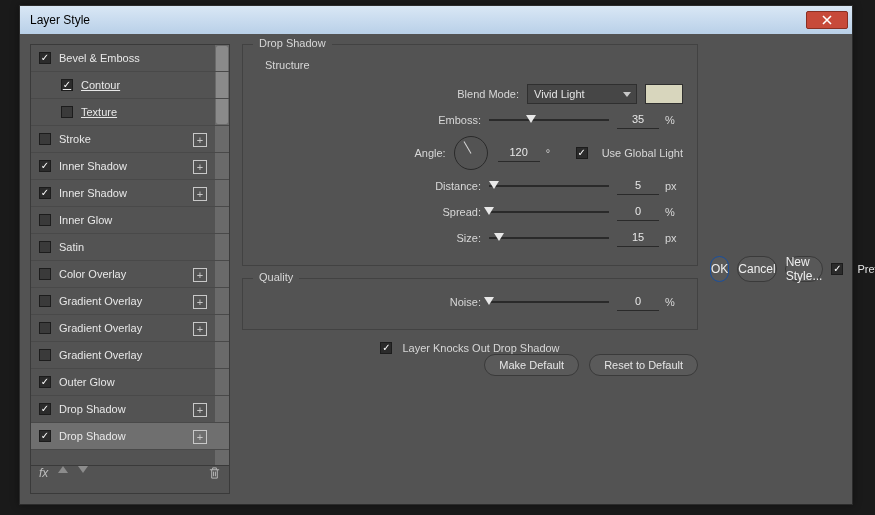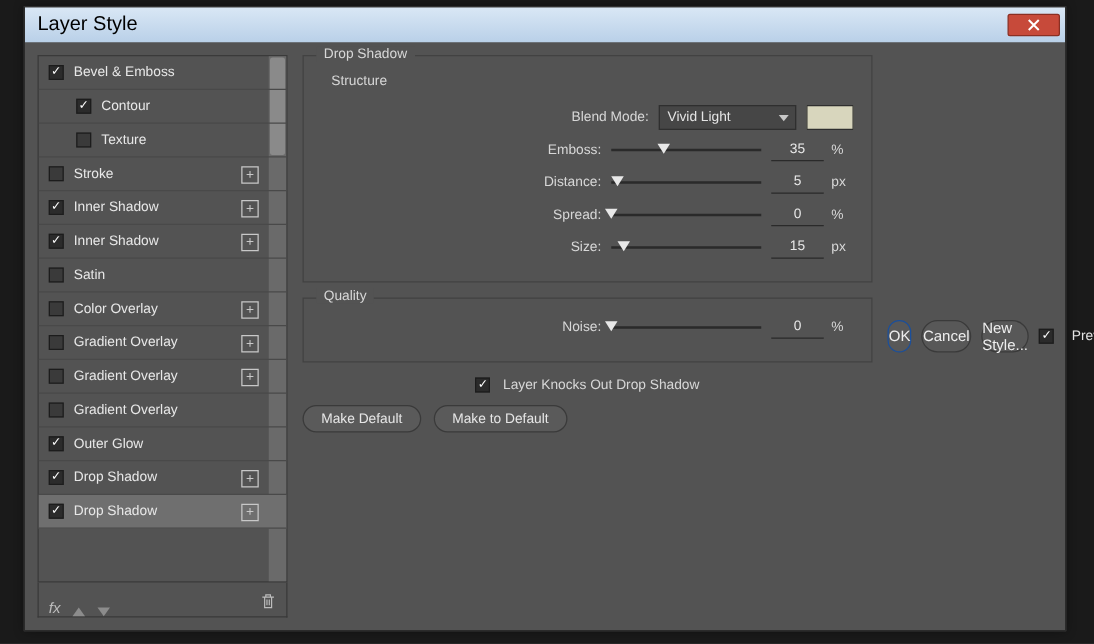--- a/index.html
+++ b/index.html
@@ -1,34 +1,34 @@
 <!DOCTYPE html>
 <html><head>
 <meta charset="utf-8">
 <style>
 * { box-sizing: border-box; margin: 0; padding: 0; font-family: "Segoe UI", Tahoma, sans-serif; }
 body { background: #1a1a1a; width: 875px; height: 515px; overflow: hidden; }
 .window { position: absolute; top: 5px; left: 19px; width: 834px; height: 500px; background: #535353; border: 1px solid #2b2b2b; box-shadow: 0 0 8px rgba(0,0,0,.4); }
-.titlebar { height: 28px; background: linear-gradient(#d9e7f5,#b9d0e8); display: flex; align-items: center; padding: 0 4px 0 10px; font-size: 16px; color: #000; }
+.titlebar { height: 28px; background: linear-gradient(#d9e7f5,#b9d0e8); display: flex; align-items: center; padding: 0 4px 0 10px; font-size: 12px; color: #000; }
 .titlebar .spacer { flex: 1; }
 .closebtn { width: 42px; height: 18px; background: #c74a3a; border: 1px solid #8a2f23; border-radius: 2px; display: flex; align-items: center; justify-content: center; }
 .closebtn svg { width: 10px; height: 10px; }
 .body { position: absolute; top: 28px; left: 0; right: 0; bottom: 0; background: #535353; padding: 10px; display: flex; gap: 12px; }
 .leftcol { width: 200px; display: flex; flex-direction: column; }
 .styles-list { flex: 1; background: #535353; border: 1px solid #3a3a3a; position: relative; }
 .scrollgutter { position: absolute; right: 0; top: 0; bottom: 0; width: 14px; background: #6a6a6a; }
 .scrollthumb { position: absolute; right: 1px; top: 1px; width: 12px; height: 78px; background: #8a8a8a; border-radius: 2px; }
 .style-row { height: 27px; display: flex; align-items: center; padding: 0 20px 0 8px; border-bottom: 1px solid #494949; font-size: 11px; color: #e8e8e8; position: relative; }
-.style-row.indent { padding-left: 30px; }
+.style-row.indent { padding-left: 30px; text-decoration: underline; }
 .style-row.sel { background: #6f6f6f; }
 .chk { width: 12px; height: 12px; border: 1px solid #1c1c1c; background: #3a3a3a; margin-right: 8px; display: flex; align-items: center; justify-content: center; flex-shrink: 0; }
 .chk.on { background: #2b2b2b; }
 .chk.on::after { content: "✓"; color: #fff; font-size: 10px; line-height: 1; }
 .add-icon { position: absolute; right: 22px; top: 7px; width: 14px; height: 14px; border: 1px solid #c8c8c8; display: flex; align-items: center; justify-content: center; color: #c8c8c8; font-size: 11px; line-height: 1; }
-.list-footer { height: 28px; border: 1px solid #3a3a3a; border-top: none; display: flex; align-items: flex-end; padding: 0 8px; gap: 10px; color: #bdbdbd; }
+.list-footer { height: 28px; border: 1px solid #3a3a3a; border-top: none; display: flex; align-items: flex-start; padding: 0 8px; gap: 10px; color: #bdbdbd; }
 .fx { font-style: italic; font-size: 12px; }
 .arrow-up, .arrow-down { width: 0; height: 0; border-left: 5px solid transparent; border-right: 5px solid transparent; }
 .arrow-up { border-bottom: 7px solid #8c8c8c; }
 .arrow-down { border-top: 7px solid #8c8c8c; }
 .list-footer .spacer { flex: 1; }
 .trash svg { width: 13px; height: 14px; stroke: #bdbdbd; fill: none; }
 .midcol { flex: 1; }
 .fieldset { border: 1px solid #424242; padding: 10px 14px 14px 14px; margin-bottom: 12px; position: relative; }
 .fieldset > .legend { position: absolute; top: -8px; left: 10px; background: #535353; padding: 0 6px; font-size: 11px; color: #d7d7d7; }
 .fieldset .sub { font-size: 11px; color: #d7d7d7; margin: 4px 0 10px 8px; }
@@ -42,21 +42,21 @@
 .slider .thumb { position: absolute; top: 2px; width: 0; height: 0; border-left: 5px solid transparent; border-right: 5px solid transparent; border-top: 8px solid #e8e8e8; transform: translateX(-5px); }
 .numbox { width: 42px; height: 18px; border-bottom: 1px solid #2a2a2a; color: #e8e8e8; text-align: center; font-size: 11px; padding-top: 2px; }
 .unit { width: 24px; padding-left: 6px; }
 .angle-dial { width: 34px; height: 34px; border: 1px solid #2a2a2a; border-radius: 50%; position: relative; margin-right: 10px; }
 .angle-dial .needle { position: absolute; left: 50%; top: 50%; width: 14px; height: 1px; background: #d7d7d7; transform-origin: 0 50%; transform: rotate(-120deg); }
 .inline-chk { display: flex; align-items: center; gap: 6px; margin-left: 12px; }
 .contour-box { width: 30px; height: 26px; background: linear-gradient(135deg,#fff 50%,#1c1c1c 50%); border: 1px solid #1c1c1c; }
 .contour-caret { width: 14px; height: 26px; background: #464646; border: 1px solid #2f2f2f; border-left: none; display: flex; align-items: center; justify-content: center; }
 .contour-caret .c { width: 0; height: 0; border-left: 3px solid transparent; border-right: 3px solid transparent; border-top: 4px solid #c8c8c8; }
 .btn-sm { height: 22px; padding: 0 14px; background: #5a5a5a; border: 1px solid #3a3a3a; border-radius: 11px; color: #e6e6e6; font-size: 11px; display: flex; align-items: center; }
-.btnrow { display: flex; gap: 10px; justify-content: flex-start; margin-top: 10px; }
+.btnrow { display: flex; gap: 10px; justify-content: flex-end; }
 .knock { display: flex; align-items: center; justify-content: center; gap: 2px; margin-top: 6px; font-size: 11px; color: #d7d7d7; }
 .rightcol { width: 132px; display: flex; flex-direction: row; align-items: center; gap: 8px; }
 .btn-side { width: 122px; height: 26px; border-radius: 13px; background: #585858; border: 1px solid #3a3a3a; color: #eee; font-size: 12px; display: flex; align-items: center; justify-content: center; }
 .btn-side.primary { border: 1.5px solid #1a4f9c; }
 .preview-row { display: flex; align-items: center; gap: 6px; font-size: 11px; color: #e4e4e4; margin-top: 0; }
 .preview-box { width: 122px; height: 122px; background: #2b2b2b; border: 1px solid #1a1a1a; display: flex; align-items: center; justify-content: center; margin-top: 4px; }
 .preview-inner { width: 70px; height: 70px; background: #3a342d; box-shadow: 0 0 14px 4px rgba(0,0,0,.55), inset 0 0 10px rgba(0,0,0,.6); }
 </style>
 </head>
 <body>
@@ -101,20 +101,24 @@
             <span>Inner Shadow</span>
             <div class="add-icon">+</div>
           </div>
           <div class="style-row">
             <div class="chk on"></div>
             <span>Inner Shadow</span>
             <div class="add-icon">+</div>
           </div>
           <div class="style-row">
             <div class="chk"></div>
+            <span>Inner Glow</span>
+          </div>
+          <div class="style-row">
+            <div class="chk"></div>
             <span>Satin</span>
           </div>
           <div class="style-row">
             <div class="chk"></div>
             <span>Color Overlay</span>
             <div class="add-icon">+</div>
           </div>
           <div class="style-row">
             <div class="chk"></div>
             <span>Gradient Overlay</span>
@@ -174,20 +178,32 @@
         <div class="formrow">
           <div class="lbl">Emboss:</div>
           <div class="slider">
               <div class="track"></div>
               <div class="thumb" id="th-op" style="left: 42px;"></div>
             </div>
           <div class="numbox">35</div>
           <div class="unit">%</div>
         </div>
 
+        <div class="formrow" style="height:40px">
+          <div class="lbl">Angle:</div>
+          <div class="angle-dial">
+              <div class="needle"></div>
+            </div>
+          <div class="numbox">120</div>
+          <div class="unit">°</div>
+          <div class="inline-chk">
+            <div class="chk on"></div>
+            <span>Use Global Light</span>
+          </div>
+        </div>
 
         <div class="formrow">
           <div class="lbl">Distance:</div>
           <div class="slider">
               <div class="track"></div>
               <div class="thumb" id="th-dist" style="left: 4.8px;"></div>
             </div>
           <div class="numbox">5</div>
           <div class="unit">px</div>
         </div>
@@ -223,21 +239,21 @@
           <div class="unit">%</div>
         </div>
       </div>
 
       <div class="knock">
         <div class="chk on"></div>
         <span>Layer Knocks Out Drop Shadow</span>
       </div>
       <div class="btnrow">
         <div class="btn-sm">Make Default</div>
-        <div class="btn-sm">Make to Default</div>
+        <div class="btn-sm">Reset to Default</div>
       </div>
     </div>
 
     <div class="rightcol">
       <div class="btn-side primary">OK</div>
       <div class="btn-side">Cancel</div>
       <div class="btn-side">New Style...</div>
       <div class="preview-row">
         <div class="chk on"></div>
         <span>Preview</span>

